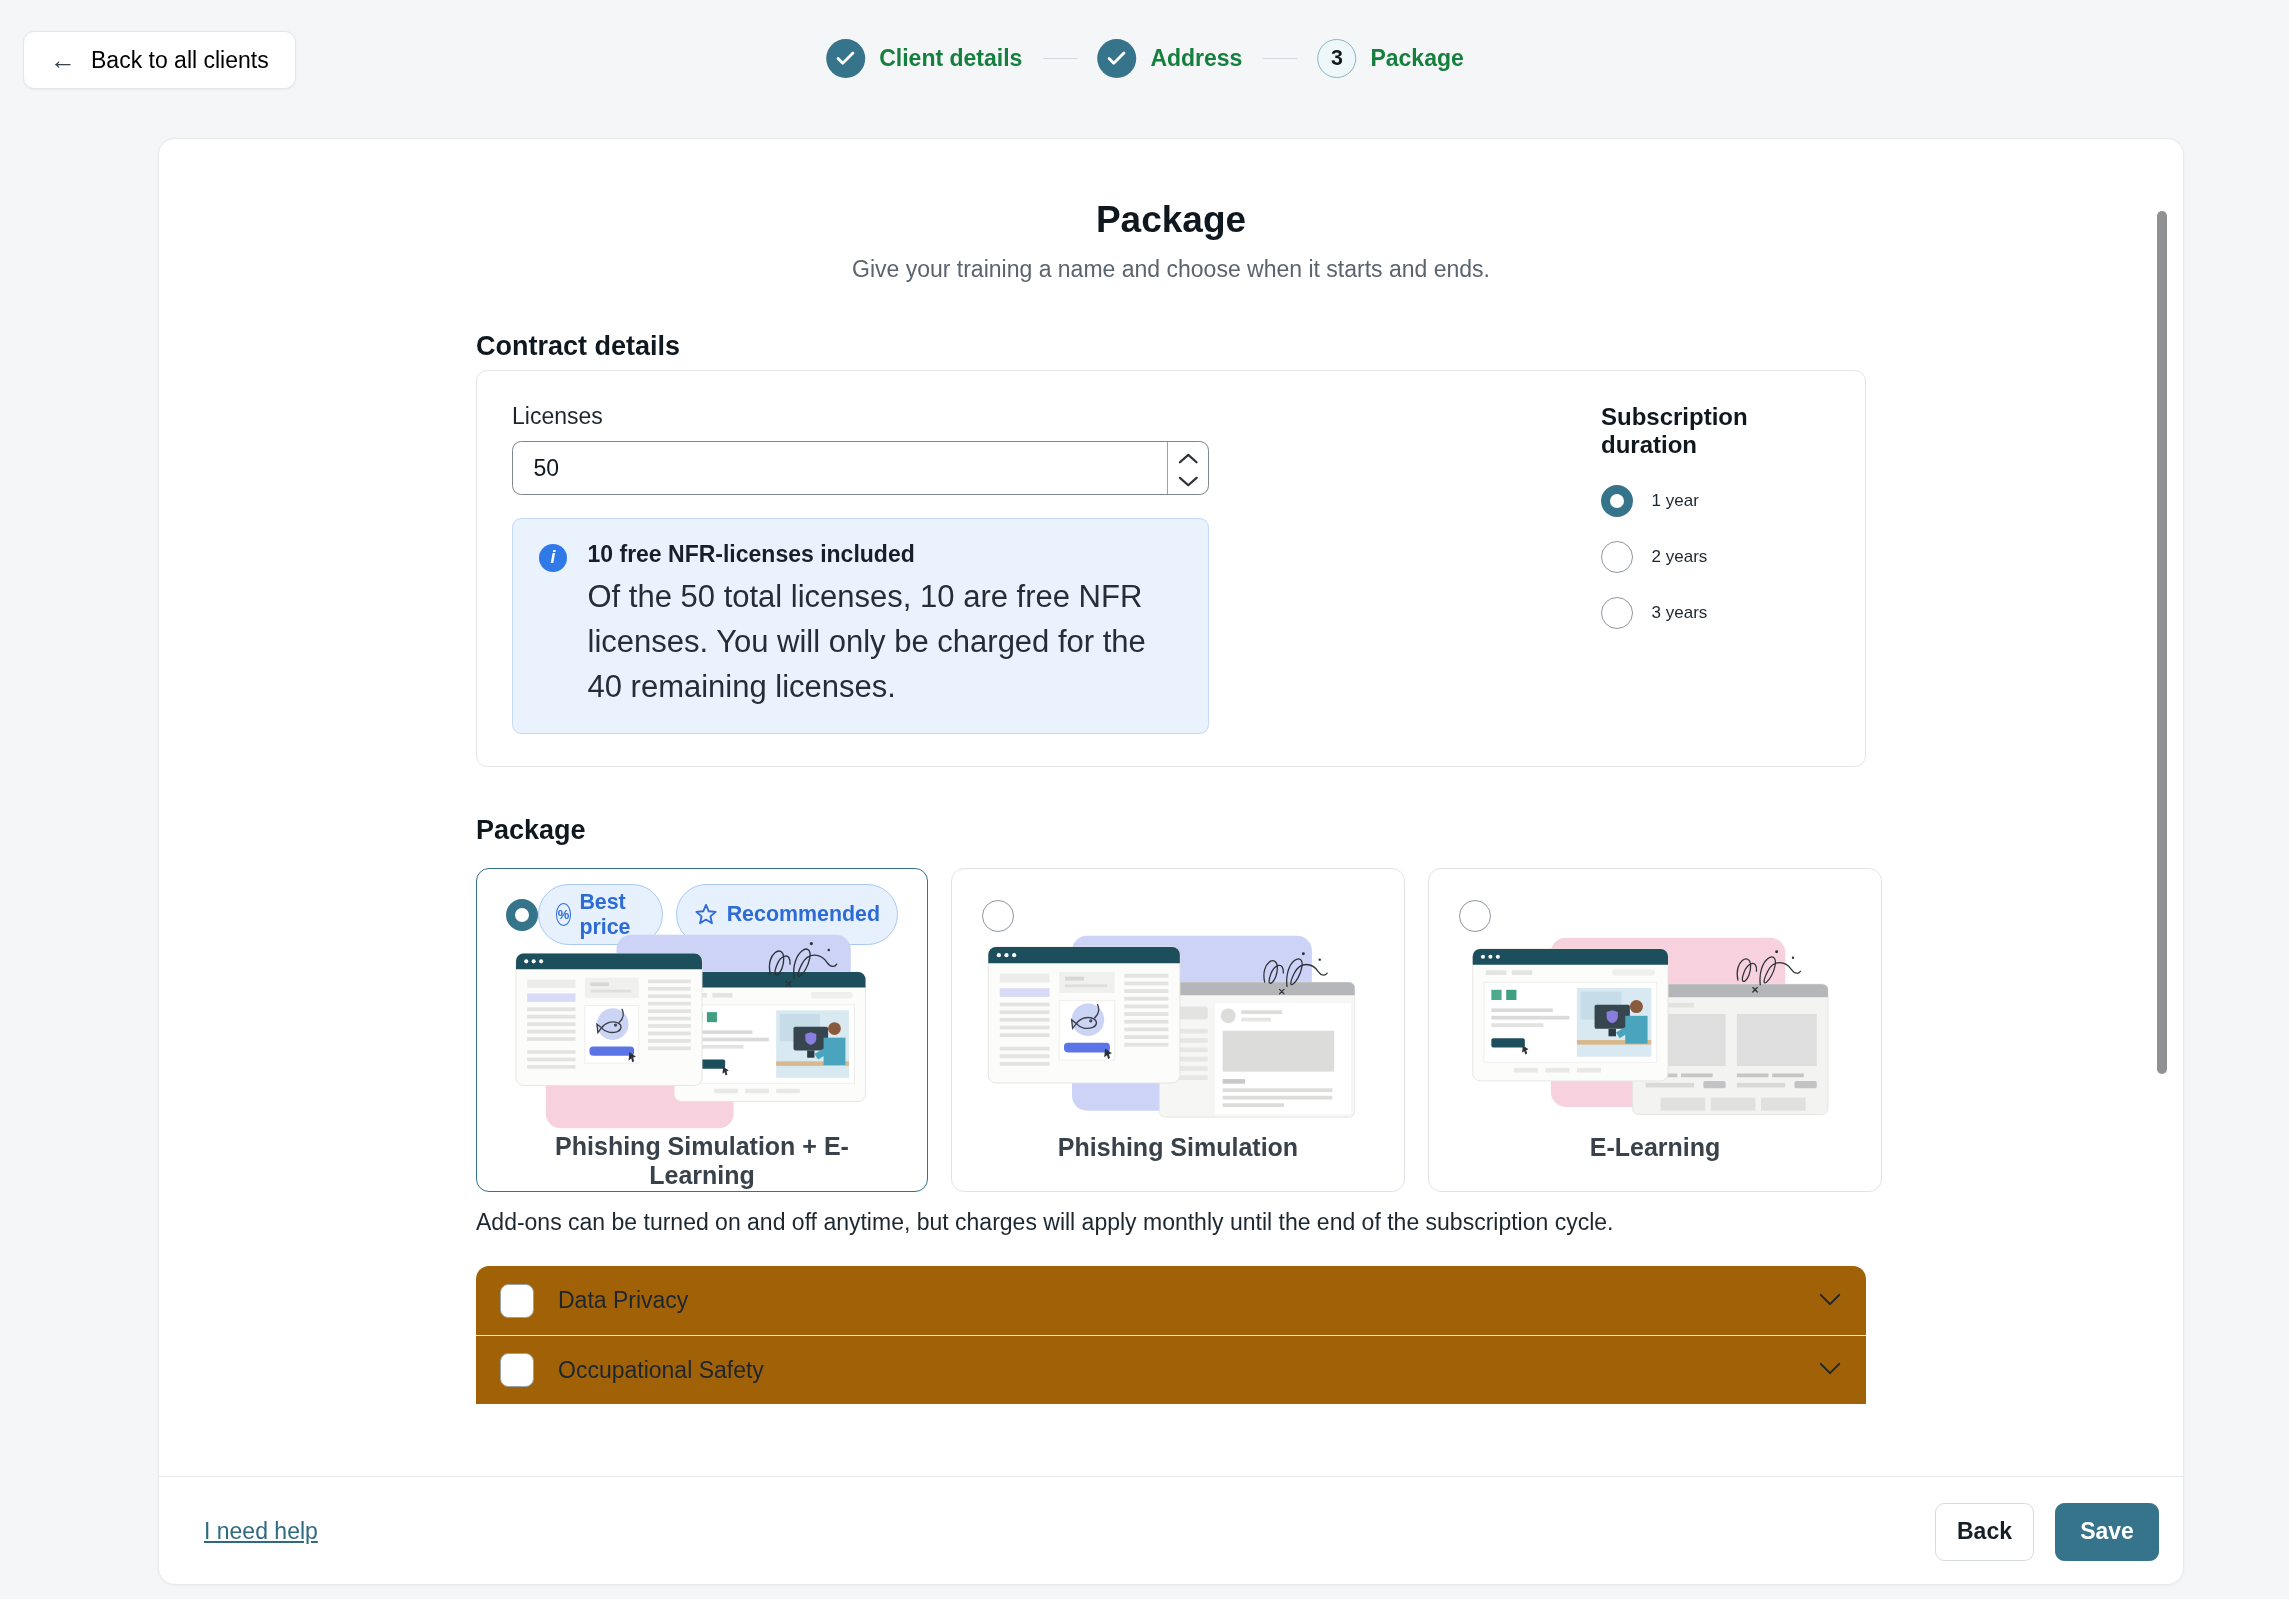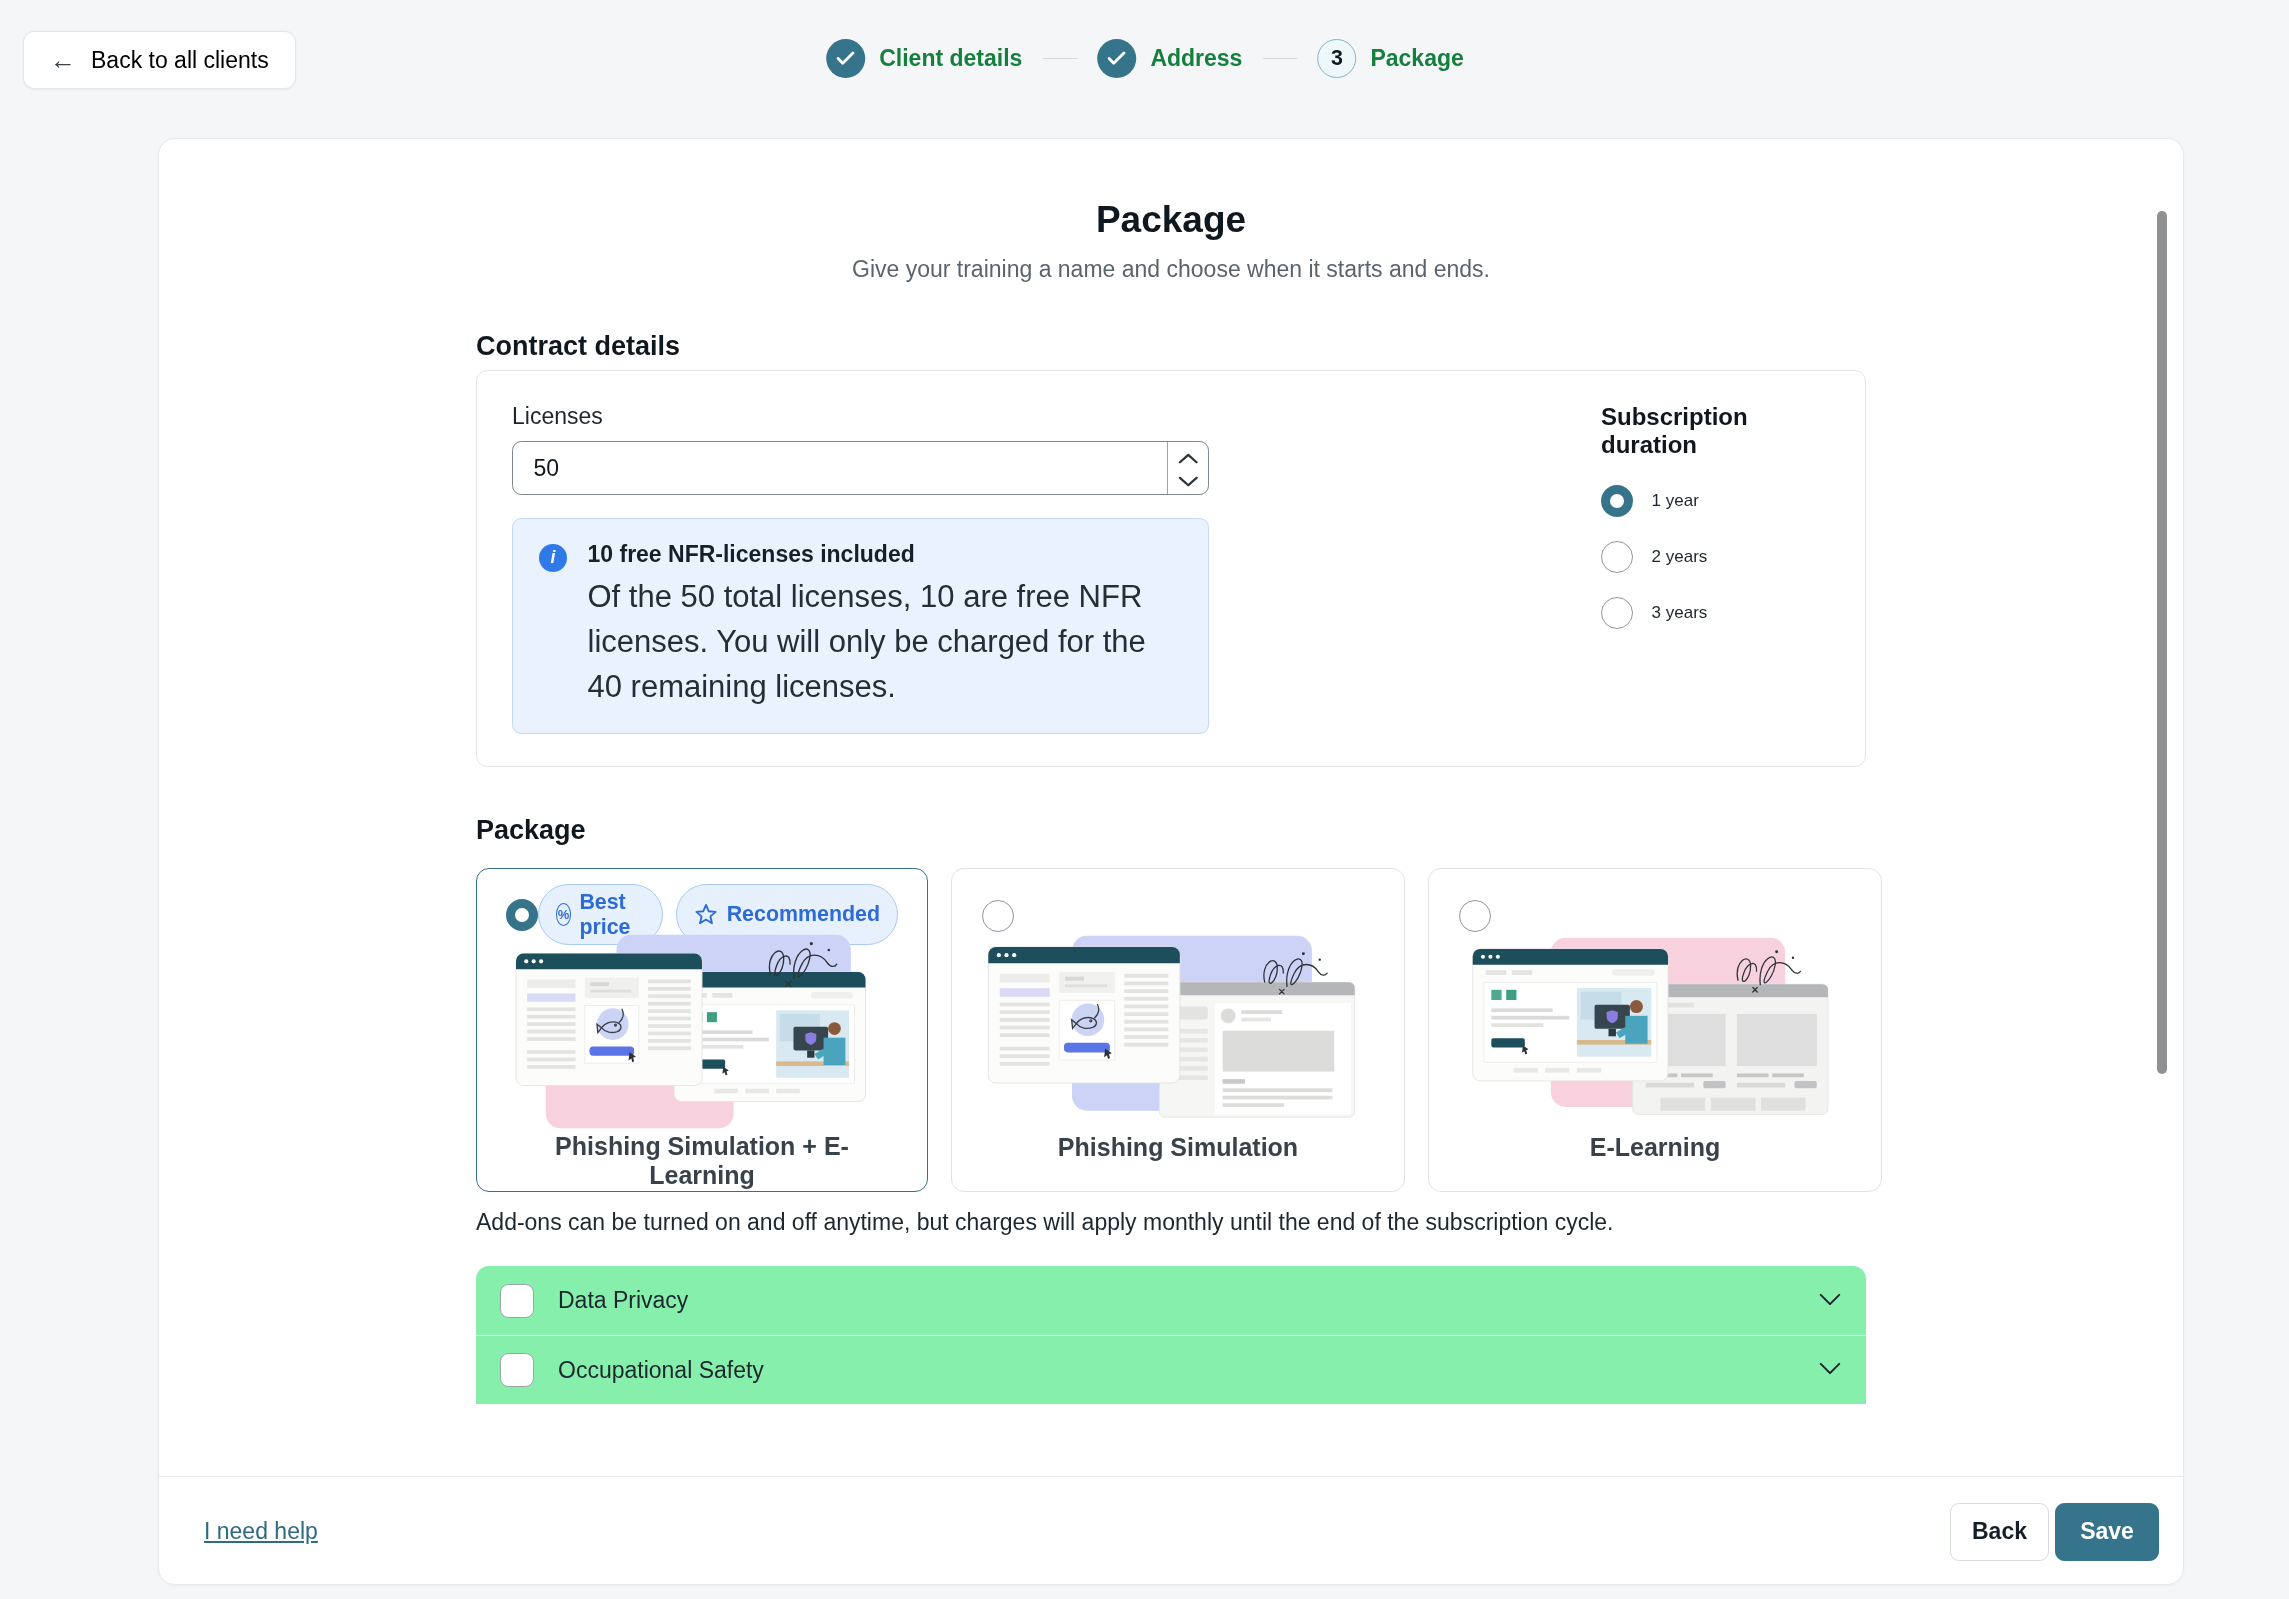--- a/index.html
+++ b/index.html
@@ -62,30 +62,30 @@
   .badge { display:flex; align-items:center; gap:8.4px; background:#e7f0fd; border:0.9px solid #a9c9f2; color:#2d6bd6;
     border-radius:931px; padding:4.7px 17px; font-size:21.4px; font-weight:600; }
   .pct-icon { width:22.4px; height:22.4px; border:1.9px solid #2d6bd6; border-radius:50%; display:flex; align-items:center;
     justify-content:center; font-size:13px; font-weight:700; }
   .pkg-art { flex:1; display:flex; align-items:center; justify-content:center; }
   .pkg-label { text-align:center; font-size:25px; font-weight:700; color:#39424b; padding-bottom:5.6px; }
 
   
   .addons-desc { margin-top:17px; font-size:23px; color:#1d2730; }
   .addon-list { margin-top:30px; border-radius:13px 13px 0 0; overflow:hidden; }
-  .addon-row { background:#86efac; height:69px; display:flex; align-items:center; padding:0 24px; cursor:pointer; }
+  .addon-row { background:#a16207; height:69px; display:flex; align-items:center; padding:0 24px; cursor:pointer; }
   .addon-row + .addon-row { border-top:0.9px solid #e7eaec; }
   .checkbox { width:34px; height:34px; background:#fff; border:1.9px solid #99a2aa; border-radius:8.4px; flex:0 0 auto; }
   .addon-label { margin-left:24px; font-size:23px; color:#1d262e; }
   .addon-chevron { margin-left:auto; }
 
   
   .card-footer { margin-top:72px; height:110px; border-top:0.9px solid #e7eaec; display:flex; align-items:center; padding:0 24px 0 45px; }
   .help-link { font-size:23px; color:#2e6a80; text-decoration:underline; cursor:pointer; }
-  .footer-btns { margin-left:auto; display:flex; gap:6px; }
+  .footer-btns { margin-left:auto; display:flex; gap:21px; }
   .btn { height:58px; border-radius:9.3px; font-size:23px; font-weight:600; display:flex; align-items:center; justify-content:center; cursor:pointer; }
   .btn-back { background:#fff; border:0.9px solid #d6dbdf; color:#161f27; width:99px; }
   .btn-save { background:#36748b; border:0.9px solid #36748b; color:#fff; width:104px; }
 
   .scrollbar-thumb { position:absolute; right:16px; top:72px; width:10.3px; height:863px; border-radius:5.6px; background:#8f9193; }
   .hidden-defs { position:absolute; width:0; height:0; overflow:hidden; }
 </style>
 </head>
 <body>
 

